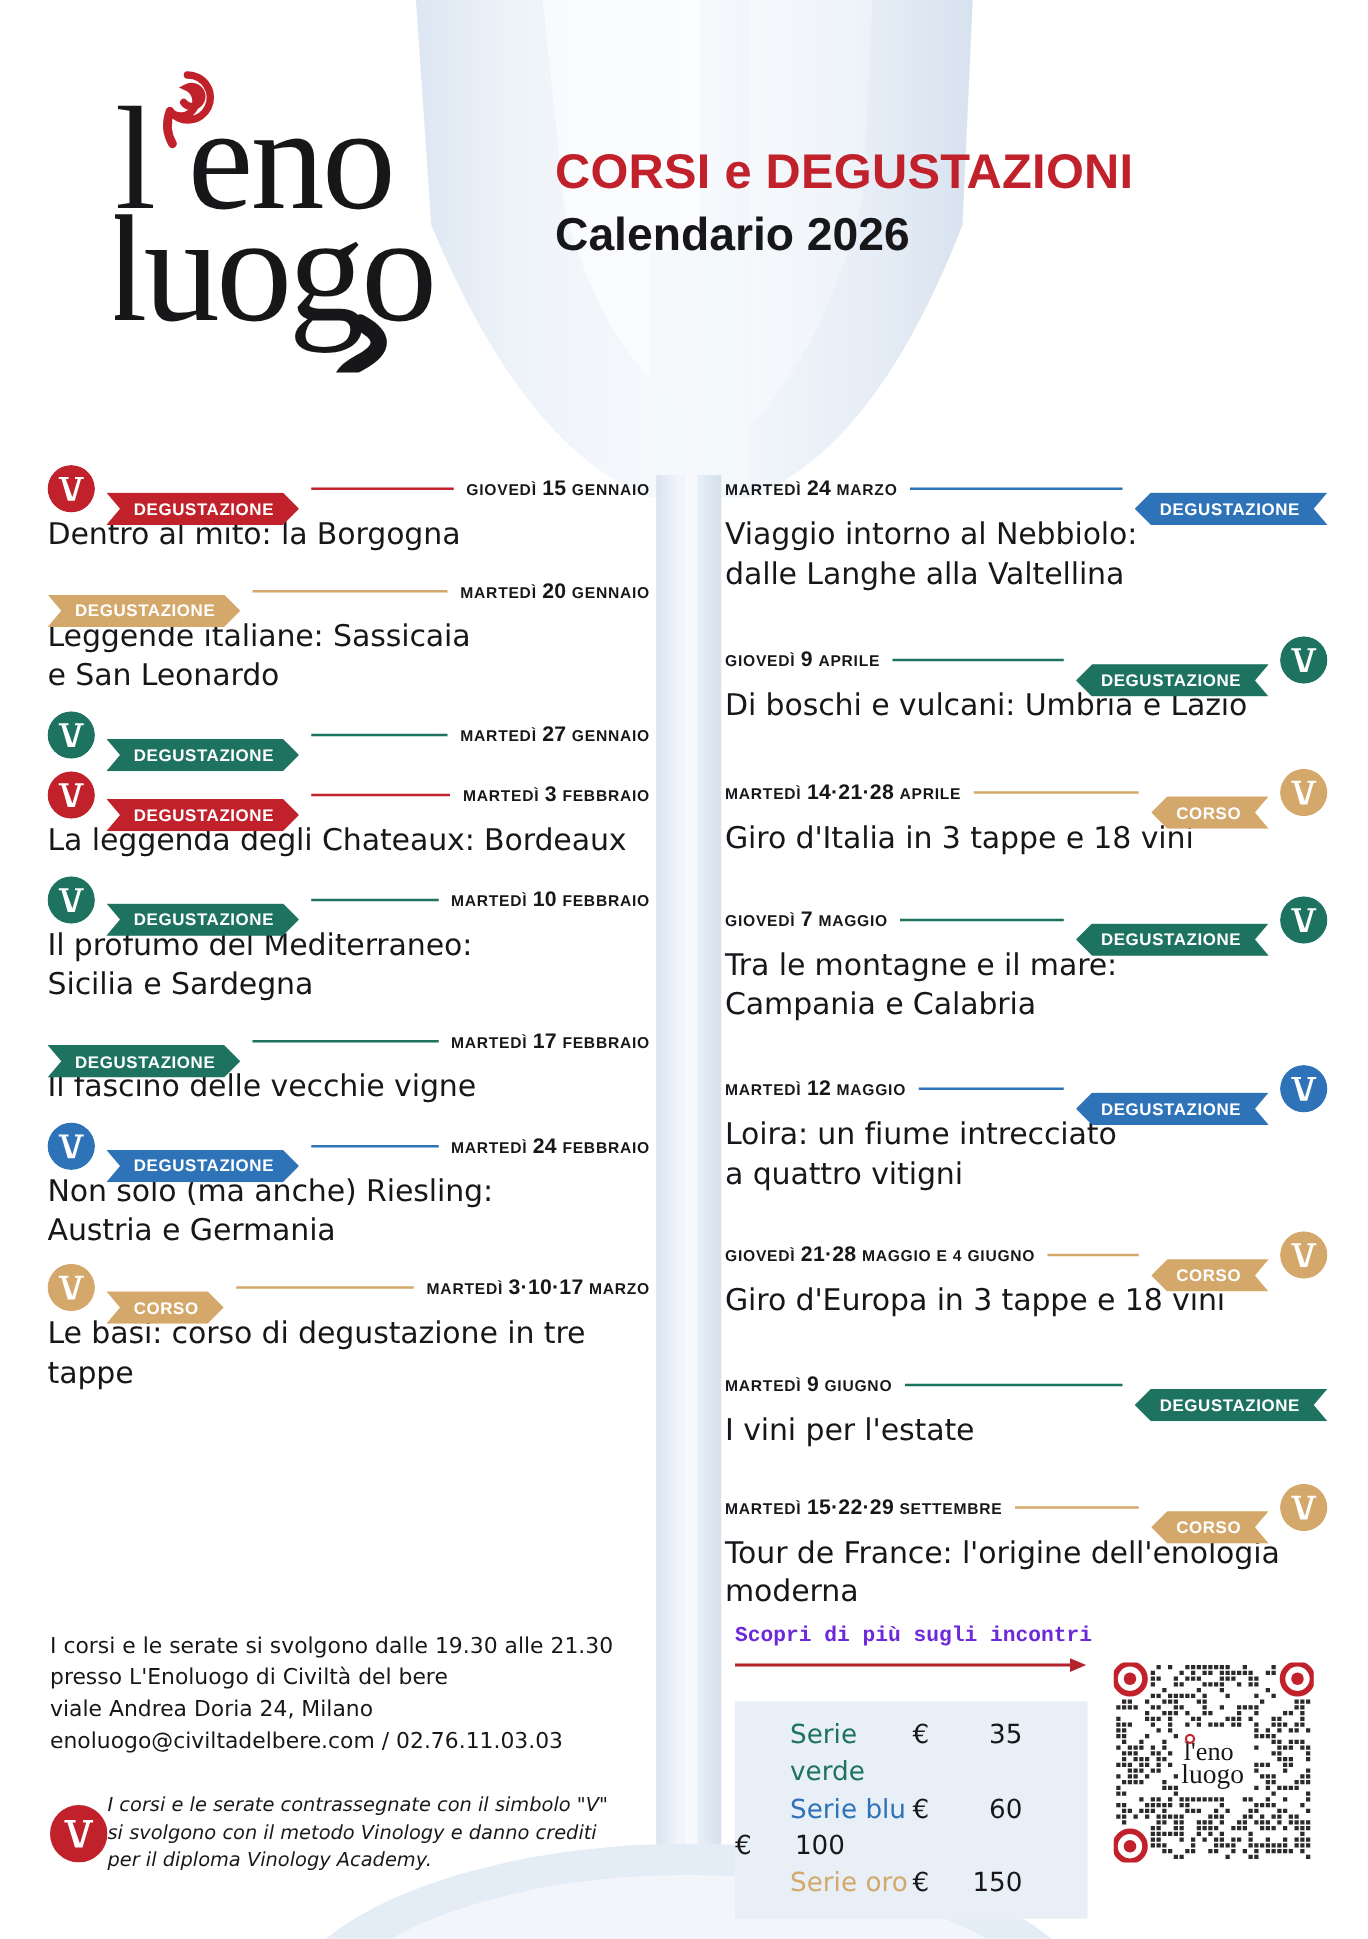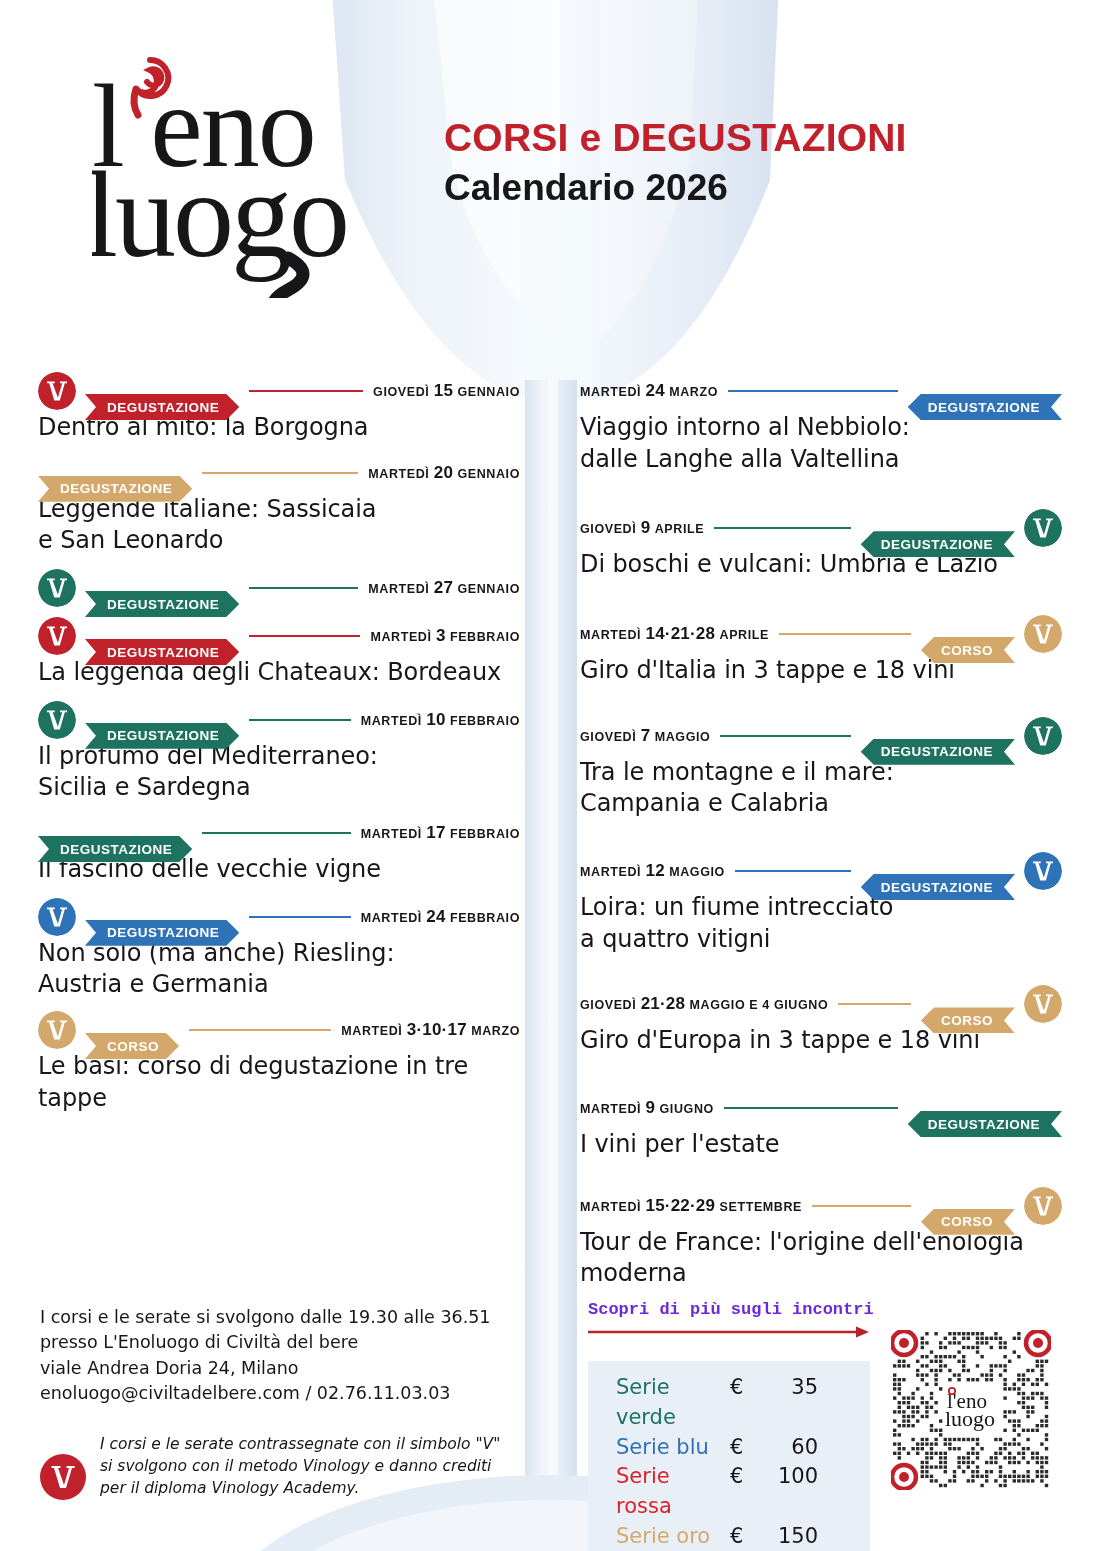--- a/index.html
+++ b/index.html
@@ -109,40 +109,40 @@
     margin-top: 2px;
     letter-spacing: -0.1px;
   }
   .evtitle .l2 { display: block; }
 
   
   .footer-left { position: absolute; left: 40px; top: 1305px; width: 480px; }
   .info-text { font-size: 17.5px; line-height: 1.45; color: #17171a; }
   .info-text b { font-weight: normal; }
 
-  .vnote { display: flex; gap: 14px; margin-top: 26px; align-items: flex-end; }
+  .vnote { display: flex; margin-top: 26px; align-items: center; }
   .vnote-badge { width: 46px; height: 46px; flex: 0 0 46px; margin-top: 2px; }
   .vnote-text { font-size: 15.5px; font-style: italic; line-height: 1.45; color: #17171a; }
 
   
   .footer-right { position: absolute; left: 588px; top: 1300px; width: 470px; }
   .scopri {
     font-family: Liberation Mono, monospace;
     font-weight: bold; font-size: 17px; color: #6d28d9;
   }
   .arrow-wrap { margin-top: 6px; width: 282px; height: 14px; }
 
   .price-box {
     margin-top: 18px;
     width: 282px;
     background: #e9eff7;
     padding: 12px 0 13px 0;
   }
   .price-row { display: flex; align-items: baseline; font-size: 21px; line-height: 1.42; }
-  .price-name { width: 142px; padding-left: 28px; }
+  .price-name { width: 142px; padding-left: 44px; }
   .price-eur { width: 42px; color: #17171a; }
   .price-val { color: #17171a; text-align: right; width: 46px; }
 
   .qr-wrap { position: absolute; left: 303px; top: 30px; width: 160px; height: 160px; }
 </style>
 </head>
 <body>
 
 <svg id="glass-bg" viewBox="0 0 1094 1551" width="1094" height="1551" preserveAspectRatio="none">
   <defs>
@@ -391,21 +391,21 @@
             <span class="rule" style="background:#D3A86A"></span>
             <span class="evdate"><span class="d-small">MARTEDÌ</span> <span class="d-num">15·22·29</span> <span class="d-small">SETTEMBRE</span></span>
           </div>
           <div class="evtitle">Tour de France: l'origine dell'enologia<span class="l2">moderna</span></div>
         </div>
       </div>
   </div>
 
   <div class="footer-left">
     <div class="info-text">
-      <div>I corsi e le serate si svolgono dalle 19.30 alle 36.51</div>
+      <div>I corsi e le serate si svolgono dalle 19.30 alle 21.30</div>
       <div>
         <span>presso </span><b>L'Enoluogo</b><span> di Civiltà del bere</span>
       </div>
       <div>viale Andrea Doria 24, Milano</div>
       <div>enoluogo@civiltadelbere.com / 02.76.11.03.03</div>
     </div>
 
     <div class="vnote">
       <svg class="vnote-badge" viewBox="0 0 46 46">
         <circle cx="23" cy="23" r="23" fill="#C0212B"></circle>
@@ -431,21 +431,20 @@
           <span class="price-name" style="color:#1D7260">Serie verde</span>
           <span class="price-eur">€</span>
           <span class="price-val">35</span>
         </div>
         <div class="price-row">
           <span class="price-name" style="color:#2E72B8">Serie blu</span>
           <span class="price-eur">€</span>
           <span class="price-val">60</span>
         </div>
         <div class="price-row">
-          <span class="price-name" style="color:#D8232A">Serie rossa</span>
           <span class="price-eur">€</span>
           <span class="price-val">100</span>
         </div>
         <div class="price-row">
           <span class="price-name" style="color:#D3A86A">Serie oro</span>
           <span class="price-eur">€</span>
           <span class="price-val">150</span>
         </div>
       </div>
 

